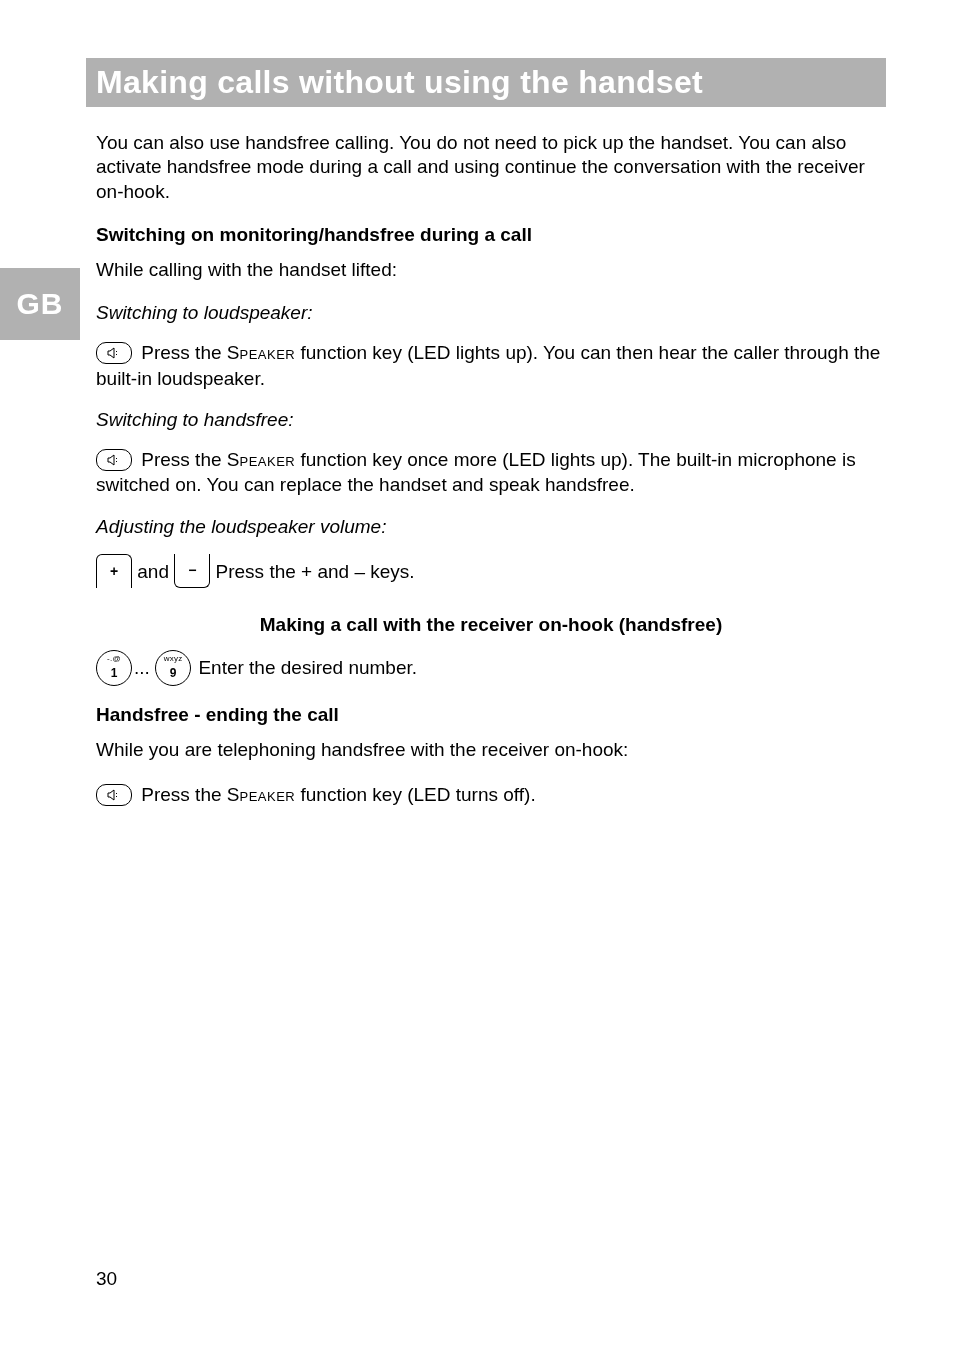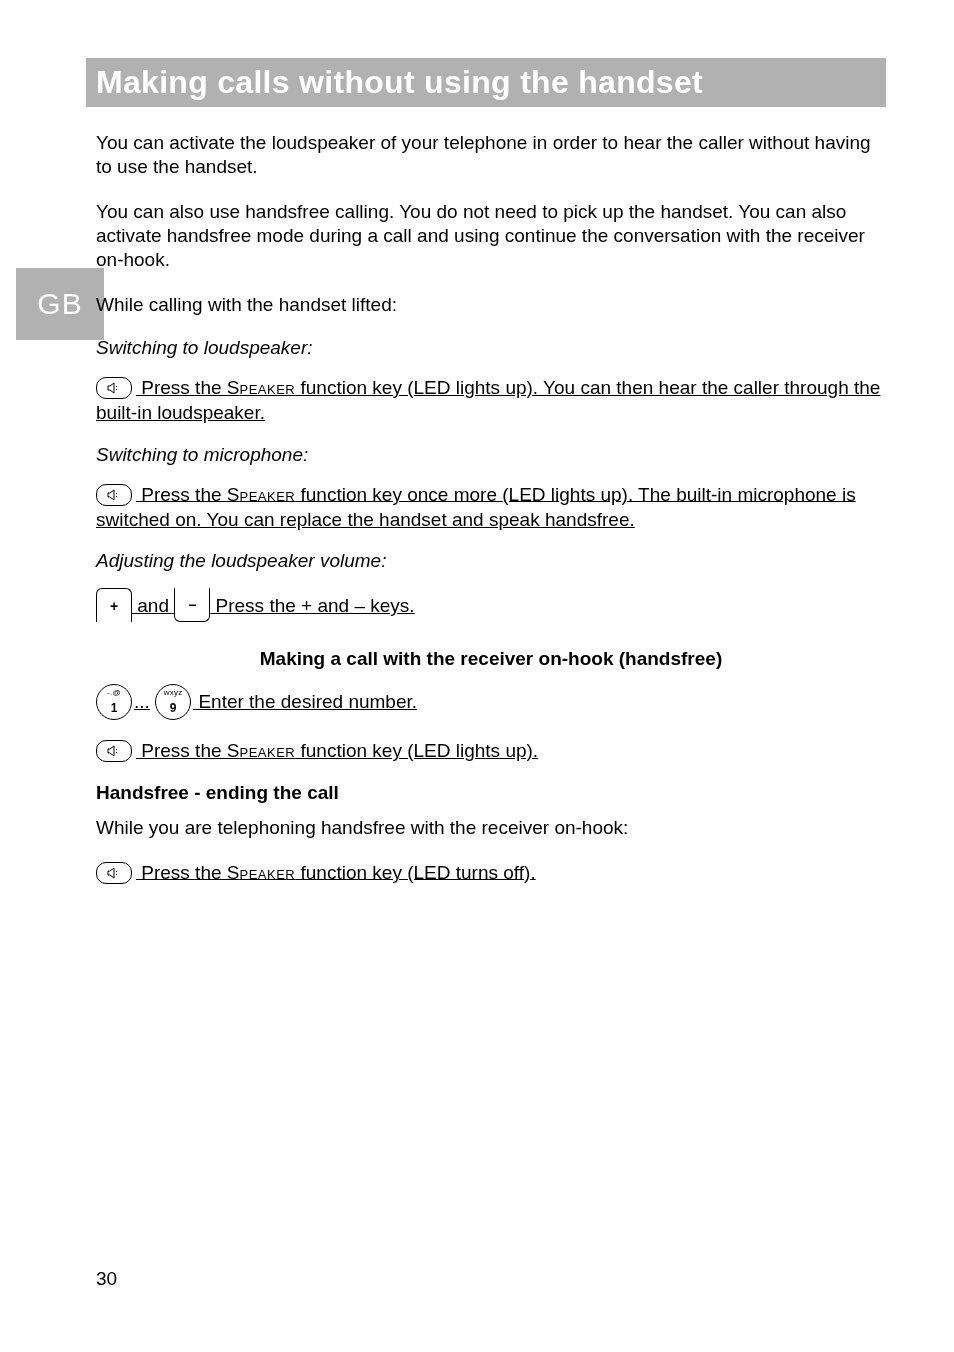--- a/index.html
+++ b/index.html
@@ -1,27 +1,27 @@
 <!DOCTYPE html>
 <html><head>
 <meta charset="utf-8">
 <style>
   * { margin: 0; padding: 0; box-sizing: border-box; }
   html, body { width: 954px; height: 1352px; font-family: Arial, Helvetica, sans-serif; background: #fff; color: #000; }
   .page { position: relative; width: 954px; height: 1352px; }
   .side-tab {
     position: absolute;
-    left: 16px;
+    left: 0;
     top: 268px;
-    width: 88px;
+    width: 80px;
     height: 72px;
     background: #b1b1b1;
     color: #fff;
     font-size: 30px;
-    font-weight: normal;
+    font-weight: bold;
     display: flex;
     align-items: center;
     justify-content: center;
     letter-spacing: 1px;
   }
   .content {
     position: absolute;
     left: 96px;
     top: 58px;
     width: 790px;
@@ -87,56 +87,56 @@
     margin-right: 2px;
   }
   .key-round .top-label {
     position: absolute; top: 3px; left: 0; right: 0; text-align: center;
     font-size: 8px; letter-spacing: 0.3px;
   }
   .key-round .bottom-label {
     position: absolute; bottom: 3px; left: 0; right: 0; text-align: center;
     font-size: 12px; font-weight: bold;
   }
-  .inline-text { vertical-align: middle; text-decoration: underline; }
+  .inline-text { vertical-align: middle; }
   .page-num {
     position: absolute;
     left: 96px;
     bottom: 62px;
     font-size: 19px;
   }
 </style>
 </head>
 <body>
 
 <div class="page">
   <div class="side-tab">GB</div>
 
   <div class="content">
     <div class="title-bar">
       <h1>Making calls without using the handset</h1>
     </div>
 
-    <p class="body">You can activate the loudspeaker of your telephone in order to hear the caller without having to use the handset.</p>
     <p class="body">You can also use handsfree calling. You do not need to pick up the handset. You can also activate handsfree mode during a call and using continue the conversation with the receiver on-hook.</p>
 
+    <p class="bold">Switching on monitoring/handsfree during a call</p>
     <p class="body">While calling with the handset lifted:</p>
     <p class="italic">Switching to loudspeaker:</p>
 
     <p class="row">
       <span class="icon-key">
         <svg width="14" height="12" viewBox="0 0 14 12">
           <path d="M1 4 L3 4 L7 1 L7 11 L3 8 L1 8 Z" fill="none" stroke="#000" stroke-width="1"></path>
           <line x1="9" y1="5" x2="10" y2="4" stroke="#000" stroke-width="1"></line>
           <line x1="9" y1="7" x2="10" y2="8" stroke="#000" stroke-width="1"></line>
         </svg>
       </span><span class="inline-text"> Press the S</span><span class="sc inline-text">peaker</span><span class="inline-text"> function key (LED lights up). You can then hear the caller through the built-in loudspeaker.</span>
     </p>
 
-    <p class="italic">Switching to microphone:</p>
+    <p class="italic">Switching to handsfree:</p>
 
     <p class="row">
       <span class="icon-key">
         <svg width="14" height="12" viewBox="0 0 14 12">
           <path d="M1 4 L3 4 L7 1 L7 11 L3 8 L1 8 Z" fill="none" stroke="#000" stroke-width="1"></path>
           <line x1="9" y1="5" x2="10" y2="4" stroke="#000" stroke-width="1"></line>
           <line x1="9" y1="7" x2="10" y2="8" stroke="#000" stroke-width="1"></line>
         </svg>
       </span><span class="inline-text"> Press the S</span><span class="sc inline-text">peaker</span><span class="inline-text"> function key once more (LED lights up). The built-in microphone is switched on. You can replace the handset and speak handsfree.</span>
     </p>
@@ -153,29 +153,20 @@
       <span class="key-round">
         <span class="top-label">-.@</span>
         <span class="bottom-label">1</span>
       </span><span class="inline-text">...</span>
       <span class="key-round">
         <span class="top-label">wxyz</span>
         <span class="bottom-label">9</span>
       </span><span class="inline-text"> Enter the desired number.</span>
     </p>
 
-    <p class="row">
-      <span class="icon-key">
-        <svg width="14" height="12" viewBox="0 0 14 12">
-          <path d="M1 4 L3 4 L7 1 L7 11 L3 8 L1 8 Z" fill="none" stroke="#000" stroke-width="1"></path>
-          <line x1="9" y1="5" x2="10" y2="4" stroke="#000" stroke-width="1"></line>
-          <line x1="9" y1="7" x2="10" y2="8" stroke="#000" stroke-width="1"></line>
-        </svg>
-      </span><span class="inline-text"> Press the S</span><span class="sc inline-text">peaker</span><span class="inline-text"> function key (LED lights up).</span>
-    </p>
 
 
     <p class="bold" style="margin-top:10px;">Handsfree - ending the call</p>
     <p class="body">While you are telephoning handsfree with the receiver on-hook:</p>
 
     <p class="row">
       <span class="icon-key">
         <svg width="14" height="12" viewBox="0 0 14 12">
           <path d="M1 4 L3 4 L7 1 L7 11 L3 8 L1 8 Z" fill="none" stroke="#000" stroke-width="1"></path>
           <line x1="9" y1="5" x2="10" y2="4" stroke="#000" stroke-width="1"></line>

